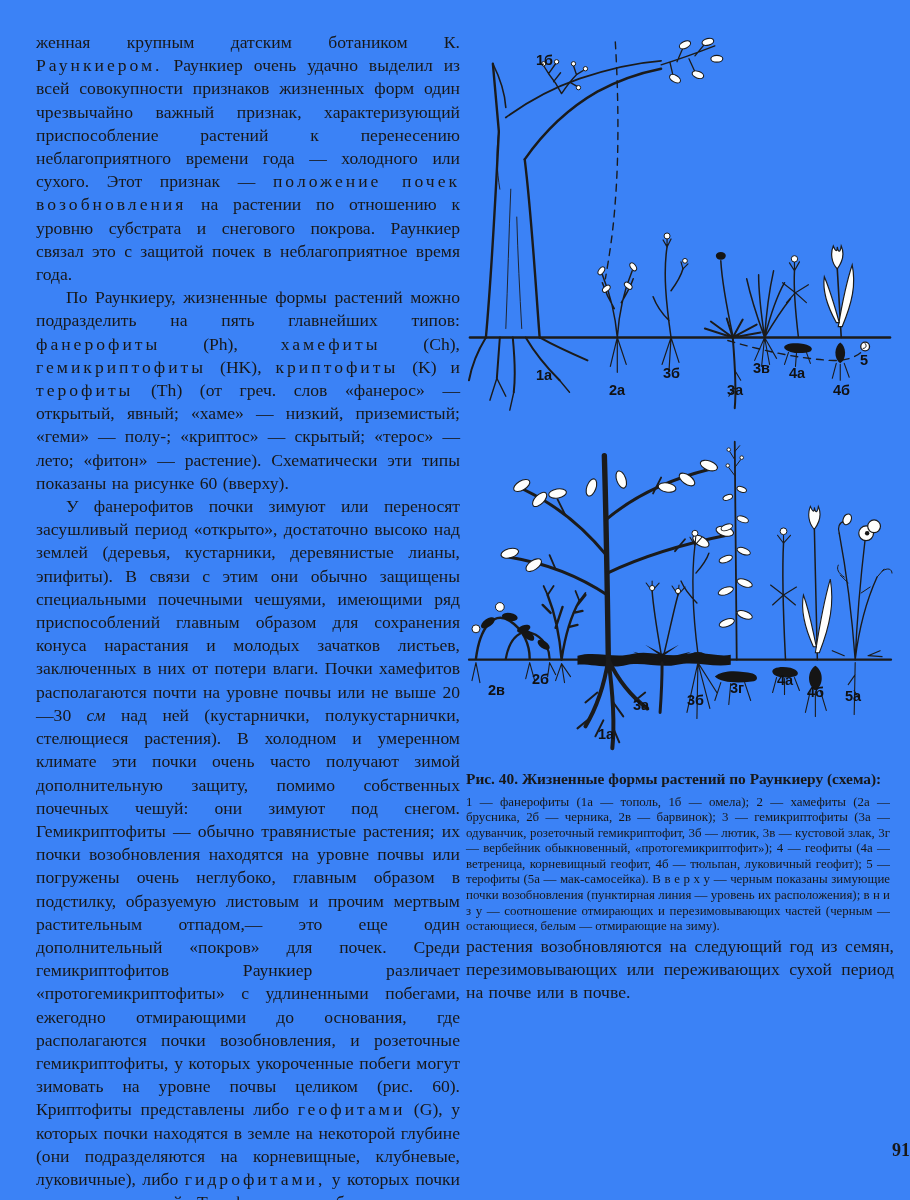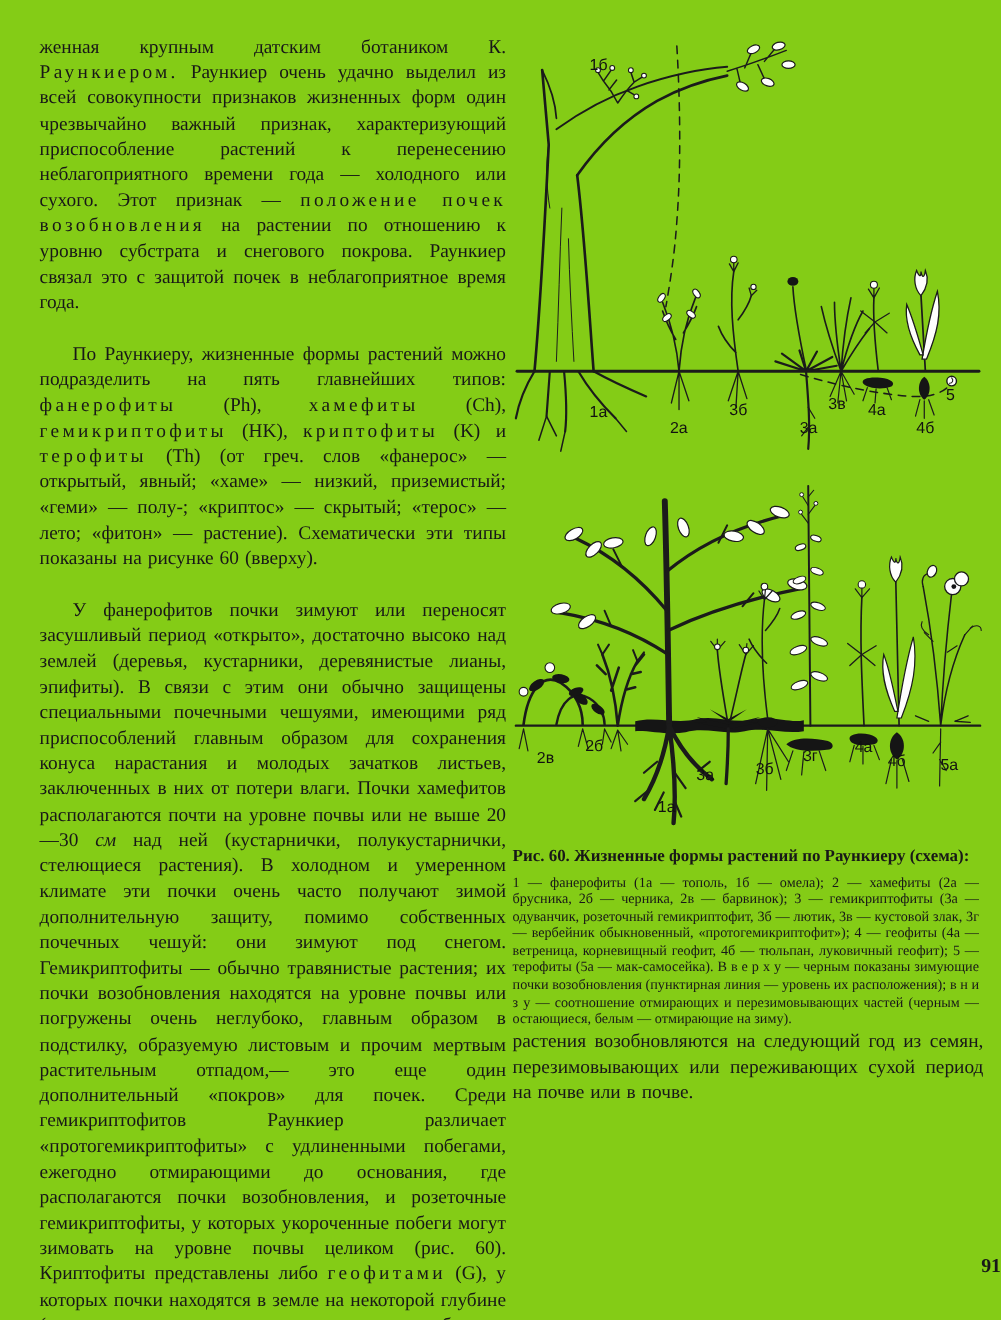--- a/index.html
+++ b/index.html
@@ -3,43 +3,43 @@
 <meta charset="utf-8">
 <style>
   html,body { margin:0; padding:0; }
   body {
     width:910px; height:1200px;
     background:#ffffff;
     font-family:"Liberation Serif", serif;
     color:#181818;
     -webkit-font-smoothing:antialiased;
   }
-  .page { position:relative; width:910px; height:1200px; background:#84cc16; overflow:hidden; }
+  .page { position:relative; width:910px; height:1200px; background:#3b82f6; overflow:hidden; }
 
   
   .col-left  { position:absolute; left:36px;  top:31px; width:424px; }
   .col-right { position:absolute; left:466px; top:31px; width:428px; }
 
   p.body-text {
     margin:0; font-size:17.6px; line-height:23.2px;
     text-align:justify; word-spacing:1px;
   }
-  p.indent { text-indent:30px;margin-top:24px; }
+  p.indent { text-indent:30px; }
   .sp { letter-spacing:3px; }
   .it { font-style:italic; }
 
   
   .fig { position:relative; width:428px; }
   .fig-top { height:392px; }
   .fig-bottom { height:338px; }
   .fig svg { display:block; }
   .flabel {
     position:absolute;
     font-family:"Liberation Sans", sans-serif;
-    font-weight:400; font-size:14.5px; color:#111;
+    font-weight:700; font-size:14.5px; color:#111;
     white-space:nowrap;
   }
 
   .caption {
     margin:8px 0 6px 0;
     font-size:15.4px; line-height:19.5px; font-weight:700;
     text-align:left;
   }
   .legend {
     margin:2px 4px 0 0;
@@ -298,23 +298,23 @@
         </g>
       </svg>
       <span class="flabel" style="left:22px;  top:259px;">2в</span>
       <span class="flabel" style="left:66px;  top:248px;">2б</span>
       <span class="flabel" style="left:132px; top:303px;">1а</span>
       <span class="flabel" style="left:167px; top:274px;">3а</span>
       <span class="flabel" style="left:221px; top:269px;">3б</span>
       <span class="flabel" style="left:264px; top:257px;text-align:right;">3г</span>
       <span class="flabel" style="left:311px; top:249px;">4а</span>
       <span class="flabel" style="left:341px; top:261px;">4б</span>
-      <span class="flabel" style="left:389px; top:265px;">5а</span>
+      <span class="flabel" style="left:379px; top:265px;">5а</span>
     </div>
 
-    <p class="caption">Рис. 60. Жизненные формы растений по Раункиеру (схема):</p>
+    <p class="caption">Рис. 40. Жизненные формы растений по Раункиеру (схема):</p>
     <p class="legend">1 — фанерофиты (1а — тополь, 1б — омела); 2 — хамефиты (2а — брусника, 2б — черника, 2в — барвинок); 3 — гемикриптофиты (3а — одуванчик, розеточный гемикриптофит, 3б — лютик, 3в — кустовой злак, 3г — вербейник обыкновенный, «протогемикриптофит»); 4 — геофиты (4а — ветреница, корневищный геофит, 4б — тюльпан, луковичный геофит); 5 — терофиты (5а — мак-самосейка). В в е р х у — черным показаны зимующие почки возобновления (пунктирная линия — уровень их расположения); в н и з у — соотношение отмирающих и перезимовывающих частей (черным — остающиеся, белым — отмирающие на зиму).</p>
 
     <p class="body-text after-fig">растения возобновляются на следующий год из семян, перезимовывающих или переживающих сухой период на почве или в почве.</p>
   </div>
 
   <div class="page-number">91</div>
 </div>
 
 </body></html>

